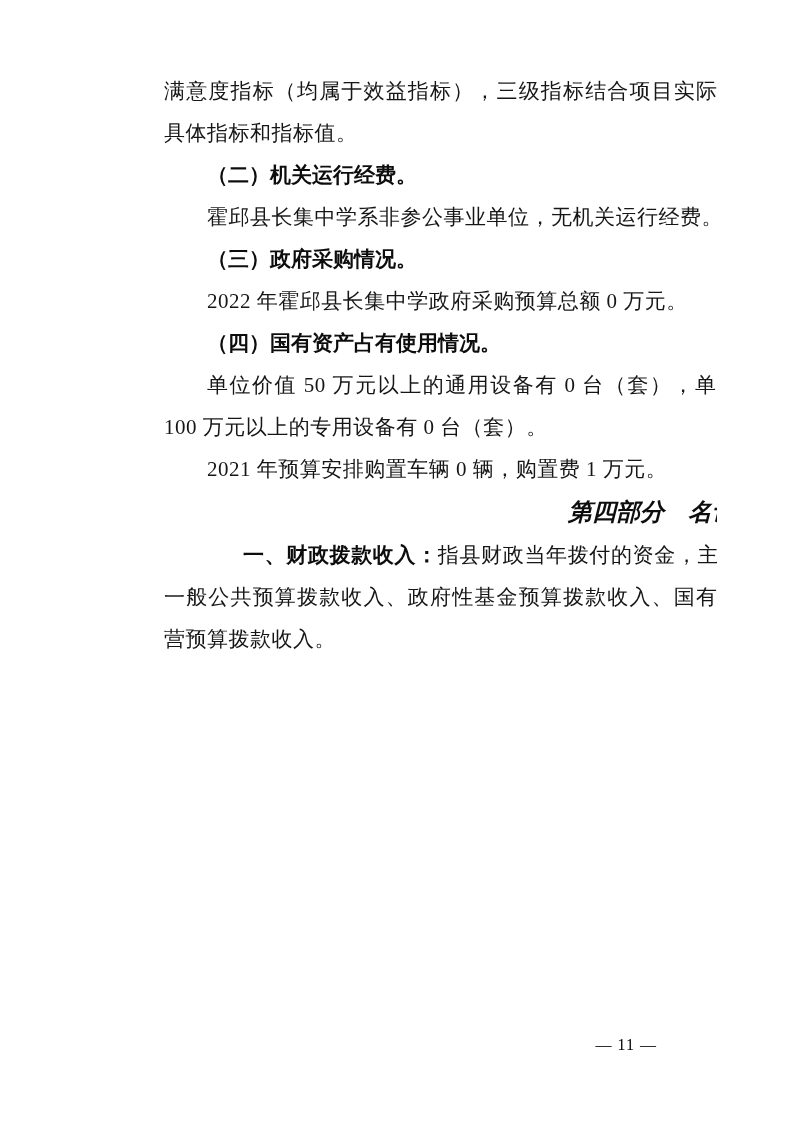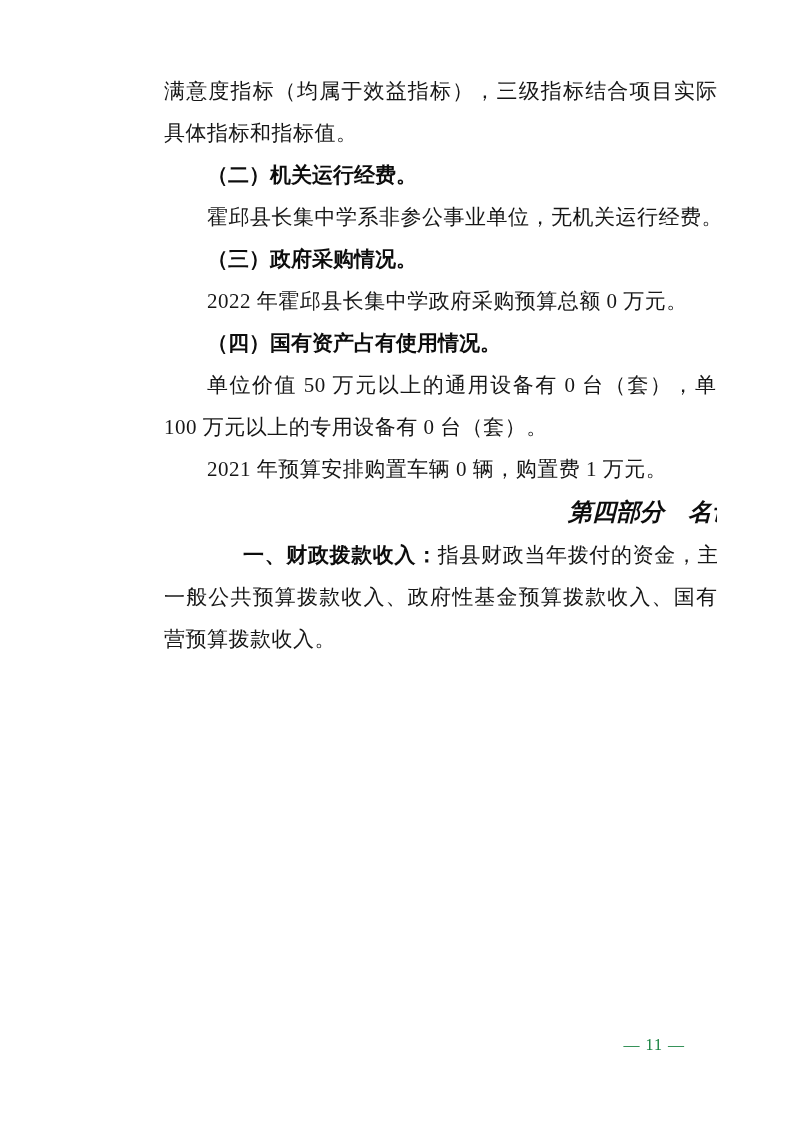--- a/index.html
+++ b/index.html
@@ -47,25 +47,25 @@
   }
   .term-lead {
     font-family: "Liberation Sans", "DejaVu Sans", sans-serif;
     font-weight: bold;
     color: #0d0d0d;
     margin-left: 36px;
   }
   .footer {
     position: absolute;
     top: 1034px;
-    right: 32px;
+    right: 60px;
     font-size: 16px;
     line-height: 22px;
     letter-spacing: 1px;
-    color: #15803d;
+    color: #000000;
     font-family: "Liberation Serif", "DejaVu Serif", serif;
   }
 </style>
 </head>
 <body>
 
 <div class="page">
   <div class="content">
 
     <p class="body">满意度指标（均属于效益指标），三级指标结合项目实际，明确具体指标和指标值。</p>

